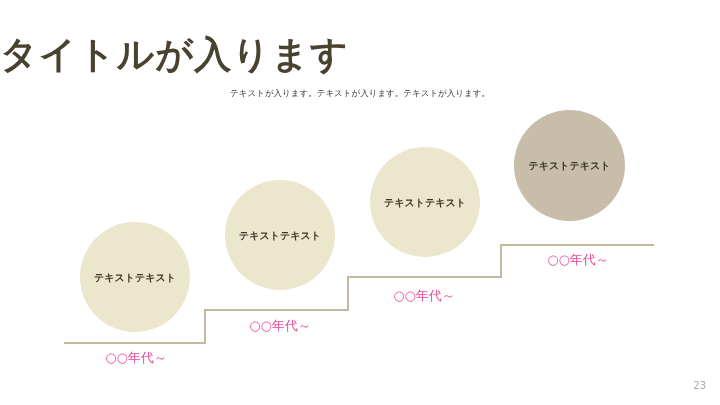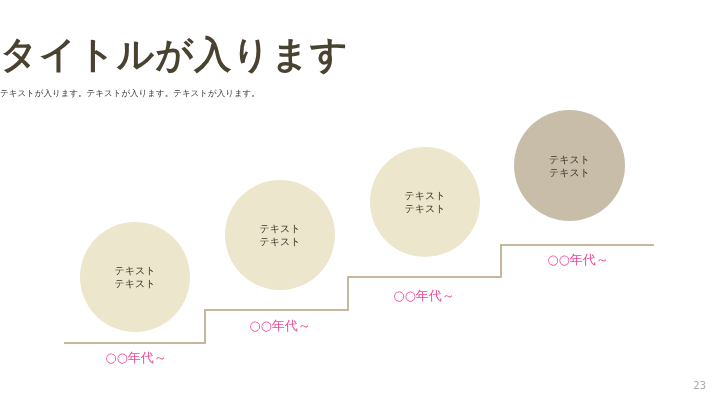--- a/index.html
+++ b/index.html
@@ -5,27 +5,27 @@
     html, body { margin: 0; padding: 0; }
     body {
       width: 720px; height: 405px; background: #ffffff; position: relative; overflow: hidden;
       font-family: "DejaVu Sans", "Liberation Sans", sans-serif;
     }
     .title {
       position: absolute; left: 0; top: 30px; width: 720px; text-align: left;
       font-size: 37px; font-weight: bold; color: #4a4230; letter-spacing: 1px;
     }
     .subtitle {
-      position: absolute; left: 0; top: 88px; width: 720px; 
+      position: absolute; left: 0; top: 88px; width: 720px; text-align: center;
       font-size: 8.5px; color: #333333;
     }
     .circle {
       position: absolute; border-radius: 50%;
-      display: flex; align-items: center; justify-content: center; flex-direction: column;
-      font-size: 10px; font-weight: normal; color: #3d3528; line-height: 13px; text-align: center;
+      display: flex; align-items: center; justify-content: center; flex-direction: row;
+      font-size: 10px; font-weight: bold; color: #3d3528; line-height: 13px; text-align: center;
     }
     .era {
       position: absolute; font-size: 13px; color: #ec4899; width: 120px; text-align: center;
     }
     svg.steps { position: absolute; left: 0; top: 0; }
     .page-num {
       position: absolute; right: 14px; bottom: 14px; font-size: 10px; color: #aaaaaa;
     }
   </style>
 </head>

